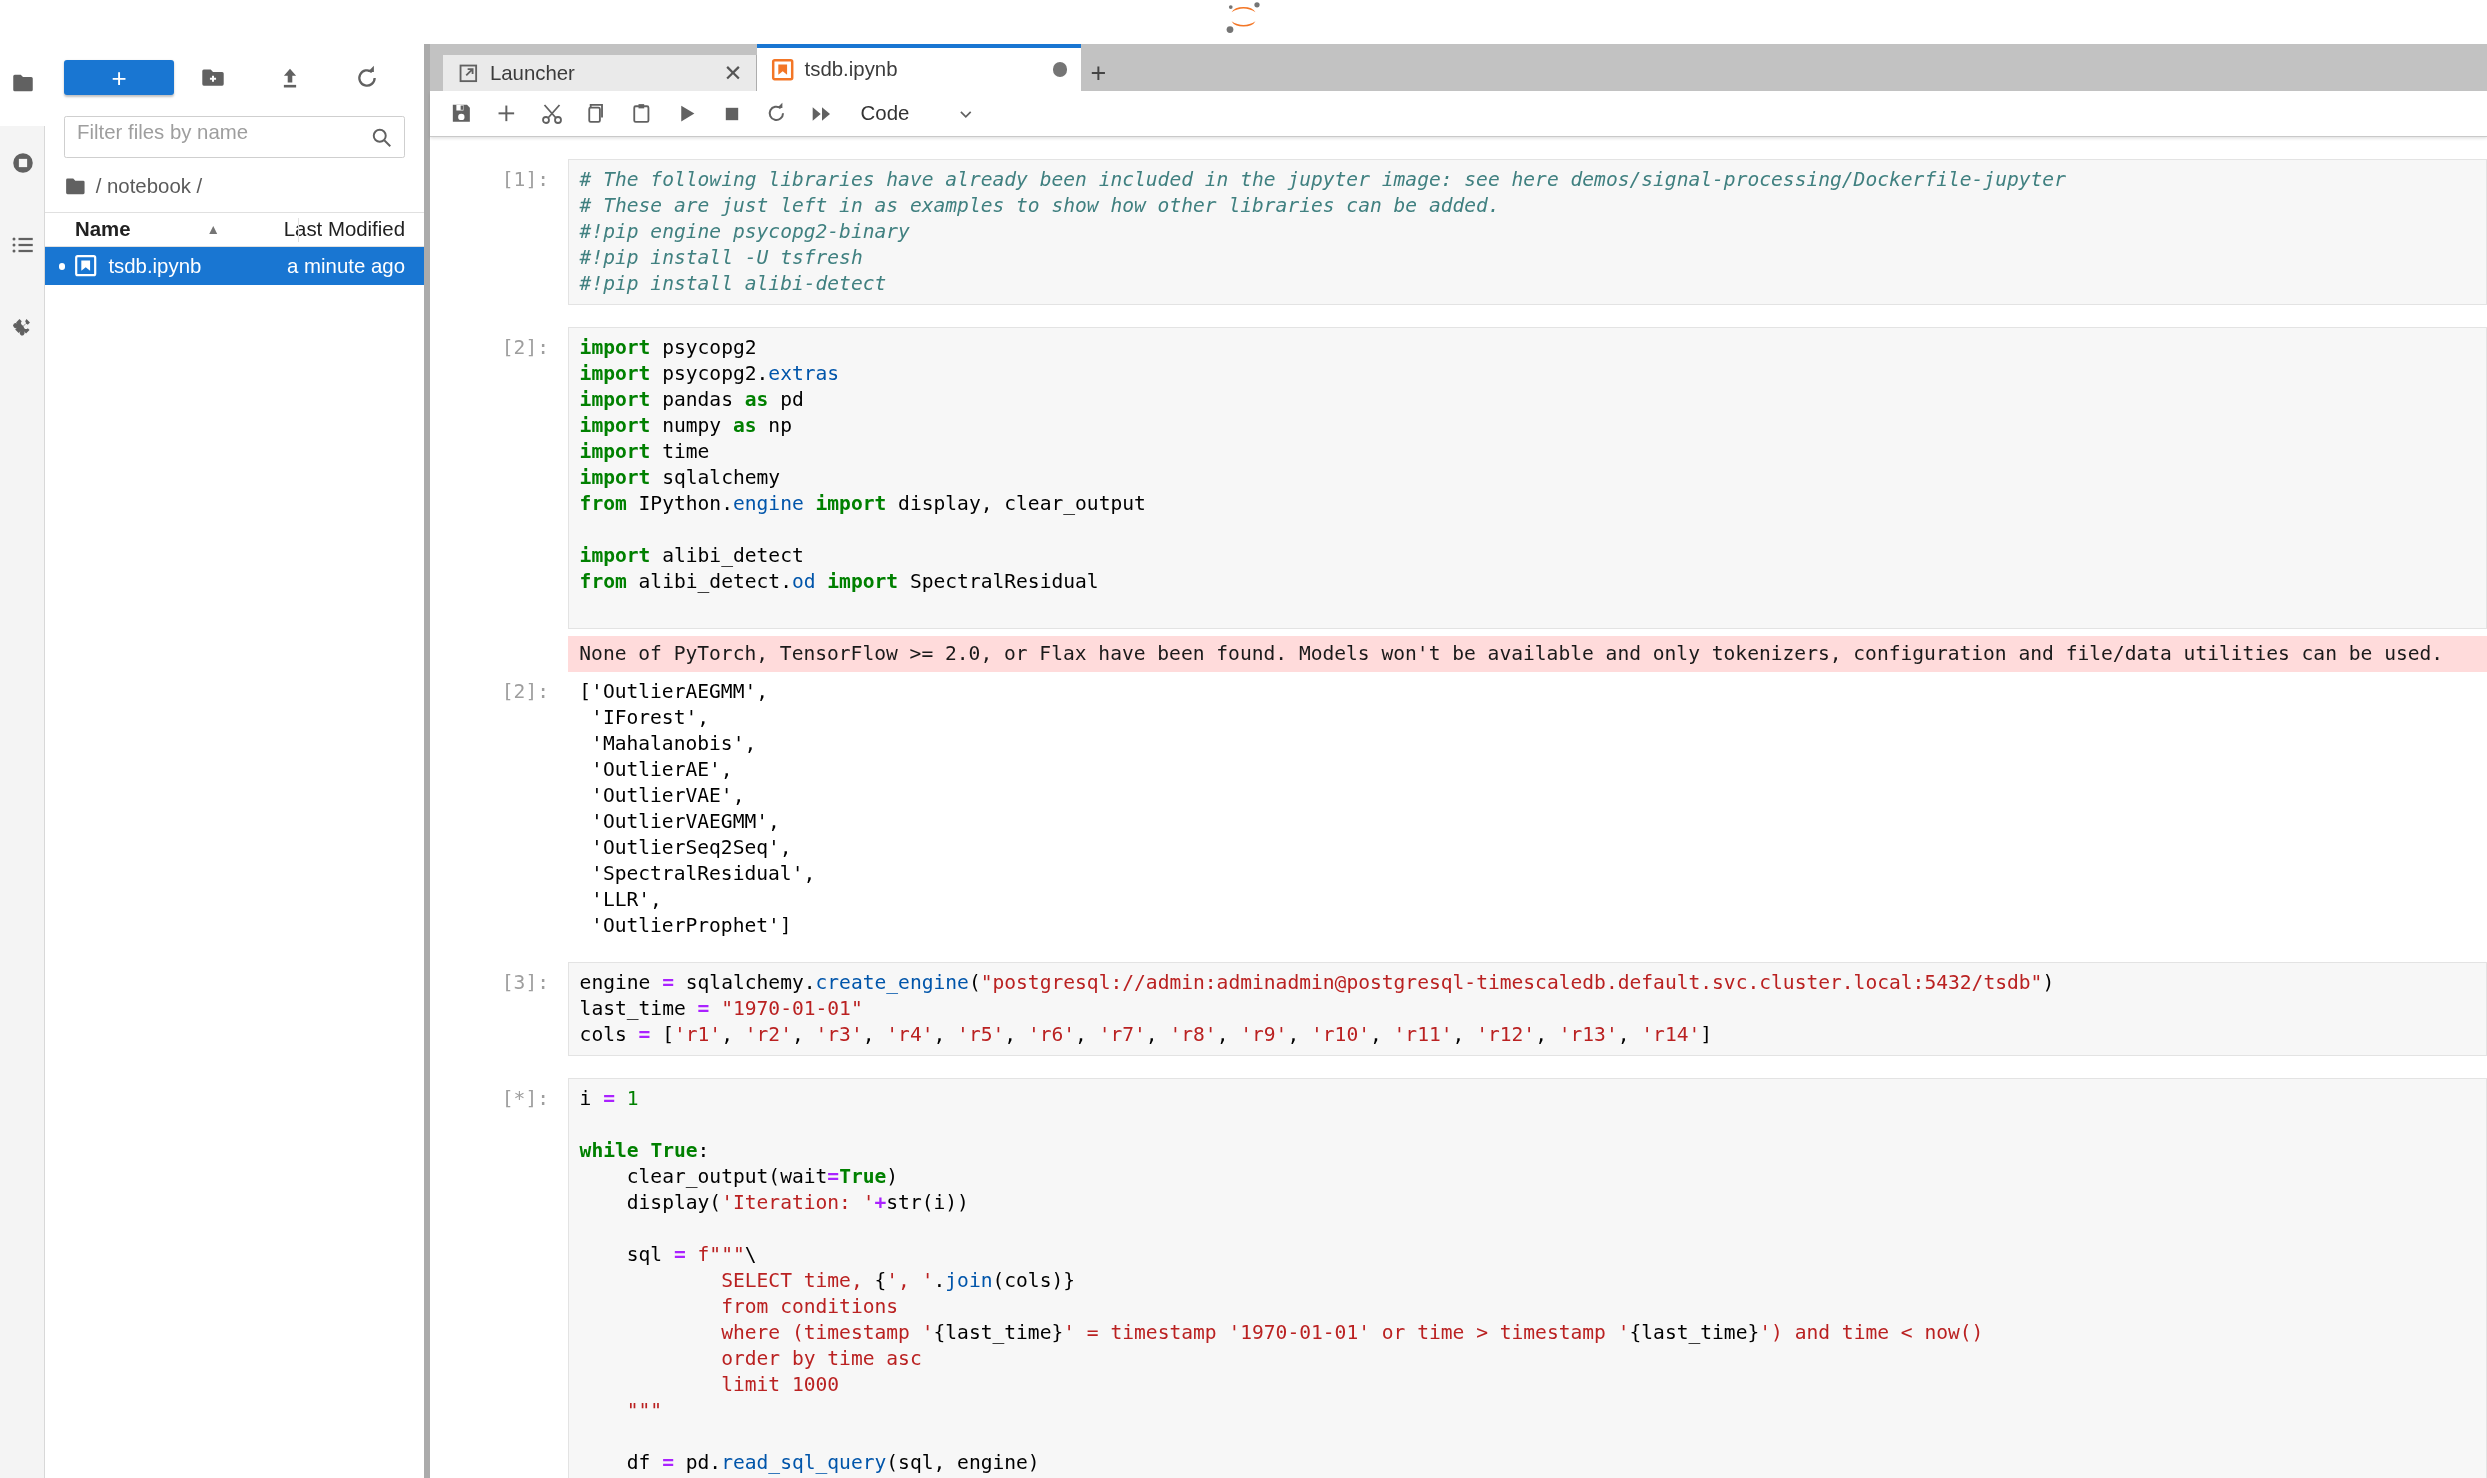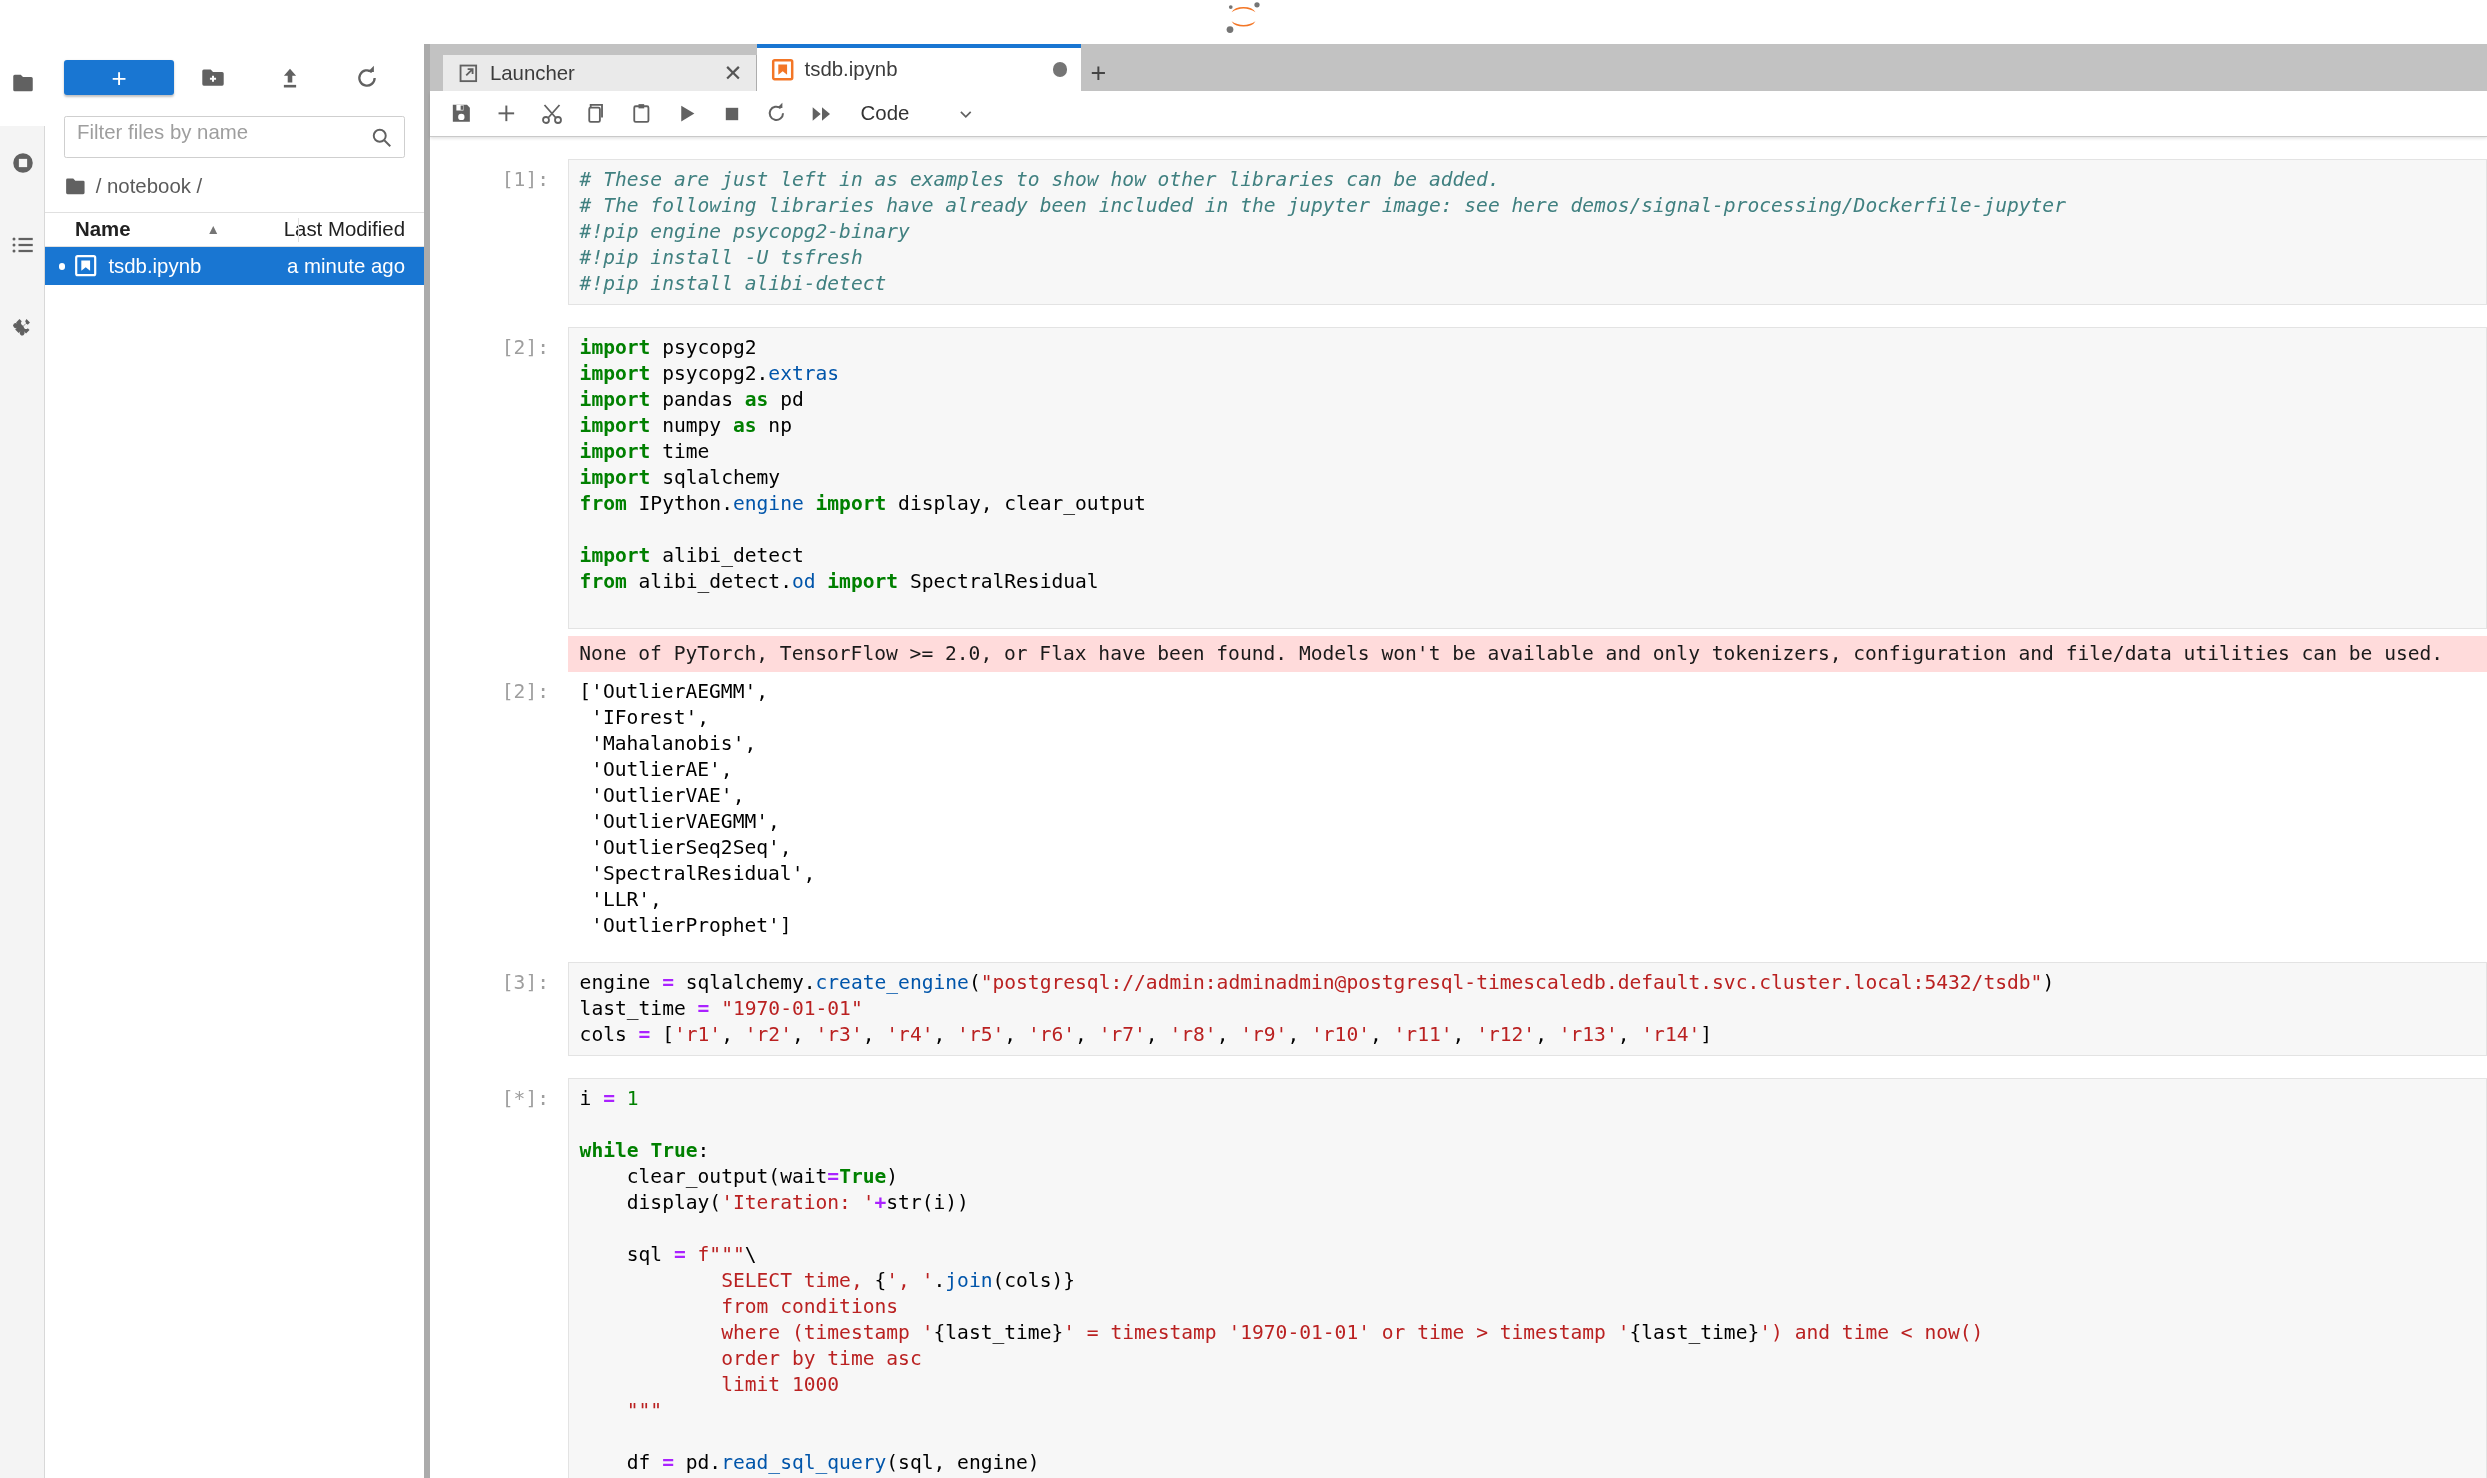--- a/index.html
+++ b/index.html
@@ -300,22 +300,22 @@
           </svg>
       </span>
     </div>
 
     <div id="content">
       <div>
           <div class="cell">
             <div class="cell-input-row">
               <div class="prompt">[1]:</div>
               <div class="editor">
+                <div class="codeline"><span class="tk-com"># The following libraries have already been included in the jupyter image: see here demos/signal-processing/Dockerfile-jupyter</span></div>
                 <div class="codeline"><span class="tk-com"># These are just left in as examples to show how other libraries can be added.</span></div>
-                <div class="codeline"><span class="tk-com"># The following libraries have already been included in the jupyter image: see here demos/signal-processing/Dockerfile-jupyter</span></div>
                 <div class="codeline"><span class="tk-com">#!pip engine psycopg2-binary</span></div>
                 <div class="codeline"><span class="tk-com">#!pip install -U tsfresh</span></div>
                 <div class="codeline"><span class="tk-com">#!pip install alibi-detect</span></div>
               </div>
             </div>
           </div>
           <div class="cell">
             <div class="cell-input-row">
               <div class="prompt">[2]:</div>
               <div class="editor">

